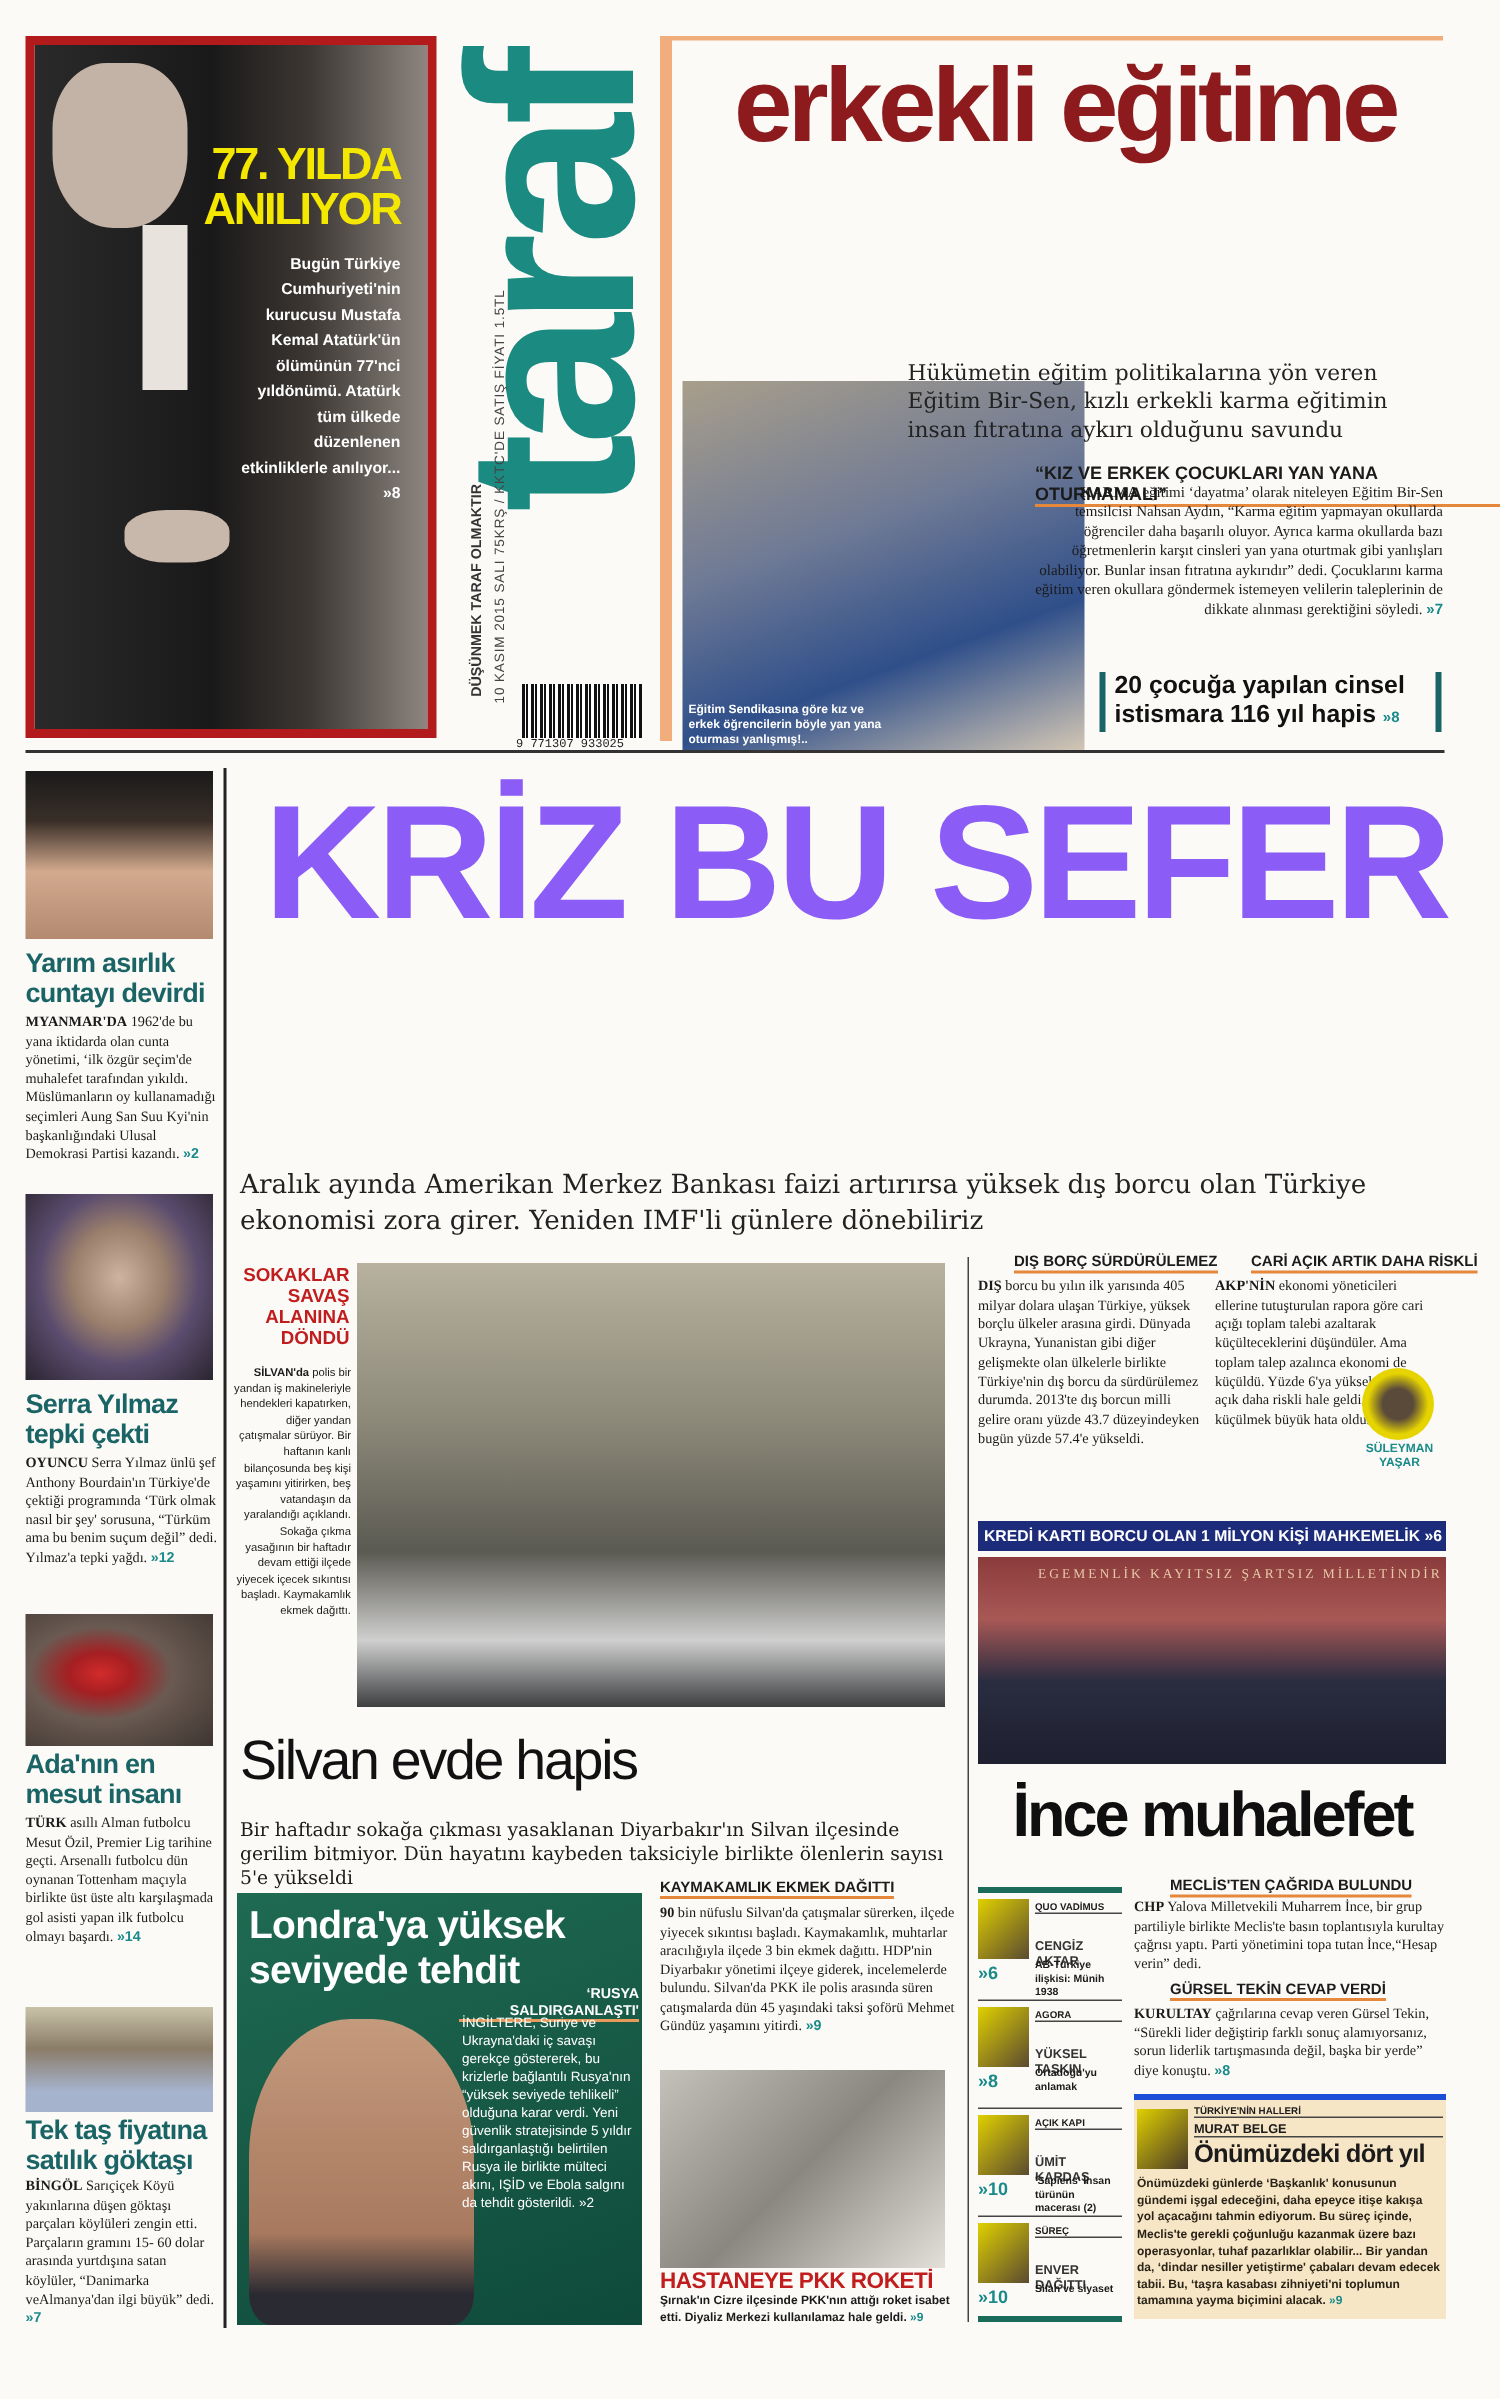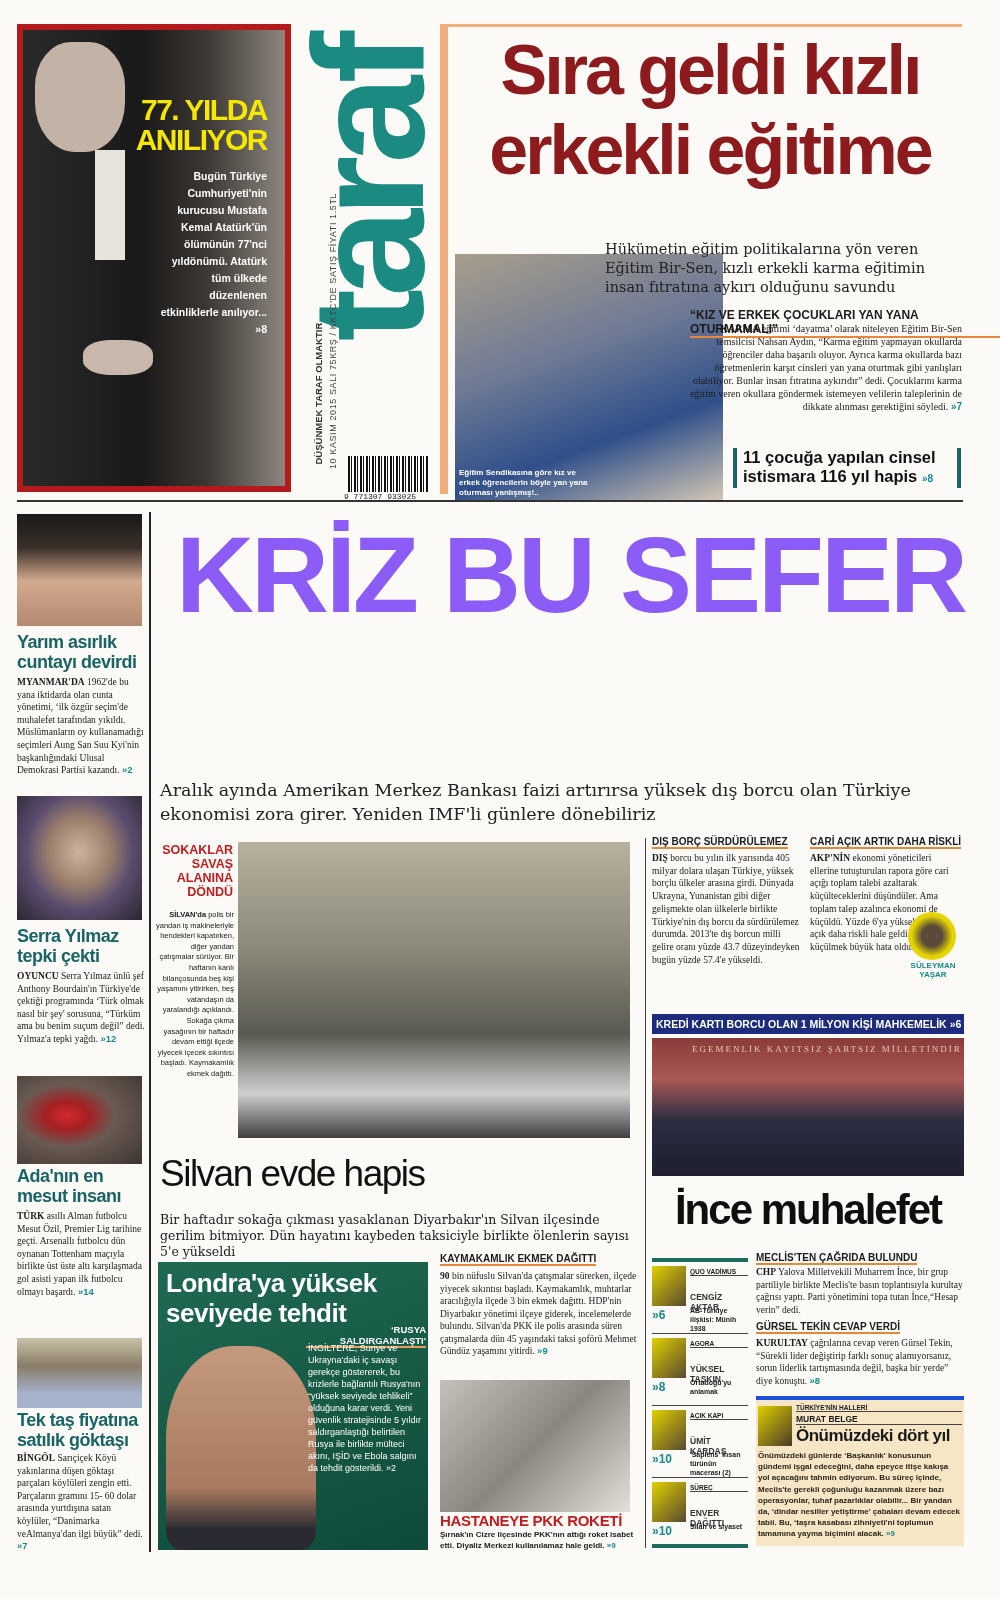--- a/index.html
+++ b/index.html
@@ -64,21 +64,21 @@
   #londra .b { position: absolute; left: 150px; top: 80px; width: 116px; color: #fff; font-family: "Liberation Sans", sans-serif; font-size: 9px; line-height: 12px; }
 
   
   #kay-kick { left: 440px; top: 1253px; font-family: "Liberation Sans", sans-serif; font-weight: bold; font-size: 10px; border-bottom: 2px solid #e5883b; }
   #kay-body { left: 440px; top: 1270px; width: 200px; font-size: 9.5px; line-height: 12.5px; }
   #hospital { left: 440px; top: 1380px; width: 190px; height: 132px; background: linear-gradient(135deg, #c3c1ba, #898780 50%, #e2e0d8); }
   #hosp-head { left: 440px; top: 1515px; width: 200px; font-family: "Liberation Sans", sans-serif; font-size: 8px; line-height: 11px; font-weight: bold; }
   #hosp-head .big { color: #c11d1e; font-size: 15px; letter-spacing: -0.3px; }
 
   
-  .col-kick { position: absolute; font-family: "Liberation Sans", sans-serif; font-weight: bold; font-size: 10px; border-bottom: 2px solid #e5883b; }
+  .col-kick { position: absolute; font-family: "Liberation Sans", sans-serif; font-weight: bold; font-size: 10px; border-bottom: 2px solid #e5883b; margin-left: 24px; }
   .col-body { position: absolute; font-size: 9.5px; line-height: 12.7px; }
   #yasar-photo { left: 908px; top: 912px; width: 48px; height: 48px; border-radius: 50%; background: radial-gradient(circle, #5a4a3a 30%, #e6d400 60%); }
   #yasar-name { left: 905px; top: 961px; width: 56px; text-align: center; color: #1a8a8a; font-family: "Liberation Sans", sans-serif; font-weight: bold; font-size: 8px; line-height: 9px; }
   #col-rule { left: 645px; top: 838px; width: 1px; height: 710px; background: #444; }
 
   #kredi-bar { left: 652px; top: 1014px; width: 312px; height: 20px; background: #1d2c7a; color: #fff; font-family: "Liberation Sans", sans-serif; font-weight: bold; font-size: 10.5px; line-height: 20px; padding-left: 4px; }
   #ince-photo { left: 652px; top: 1038px; width: 312px; height: 138px; background: linear-gradient(180deg, #8c3b3c 0%, #a85855 30%, #2a2c40 60%, #1e2030 100%); }
   #ince-photo .cap { position: absolute; left: 40px; top: 6px; color: #e6c9a8; font-size: 9px; letter-spacing: 2px; }
   #ince-head { left: 652px; top: 1180px; width: 312px; font-family: "Liberation Sans", sans-serif; font-weight: bold; font-size: 42px; line-height: 60px; letter-spacing: -2px; color: #0f0f0f; text-align: center; }
 
@@ -124,34 +124,33 @@
 <div id="masthead" class="abs">
   <div id="logo">taraf</div>
   <div id="slogan">DÜŞÜNMEK TARAF OLMAKTIR</div>
   <div id="dateline">10 KASIM 2015 SALI 75KRŞ / KKTC'DE SATIŞ FİYATI 1.5TL</div>
   <div id="barcode"></div>
   <div id="barcode-num">9 771307 933025</div>
 </div>
 
 <div id="edu-frame" class="abs"></div>
 <div id="edu-head" class="abs">
-  <div>Sıra geldi kızlı</div>
   <div>erkekli eğitime</div>
 </div>
 <div id="edu-photo" class="abs">
   <div id="edu-caption">Eğitim Sendikasına göre kız ve erkek öğrencilerin böyle yan yana oturması yanlışmış!..</div>
 </div>
 <div id="edu-deck" class="abs">Hükümetin eğitim politikalarına yön veren Eğitim Bir-Sen, kızlı erkekli karma eğitimin insan fıtratına aykırı olduğunu savundu</div>
 <div id="edu-kicker" class="abs">“KIZ VE ERKEK ÇOCUKLARI YAN YANA OTURMAMALI”</div>
 <div id="edu-body" class="abs">
   <b>KARMA</b><span> eğitimi ‘dayatma’ olarak niteleyen Eğitim Bir-Sen temsilcisi Nahsan Aydın, “Karma eğitim yapmayan okullarda öğrenciler daha başarılı oluyor. Ayrıca karma okullarda bazı öğretmenlerin karşıt cinsleri yan yana oturtmak gibi yanlışları olabiliyor. Bunlar insan fıtratına aykırıdır” dedi. Çocuklarını karma eğitim veren okullara göndermek istemeyen velilerin taleplerinin de dikkate alınması gerektiğini söyledi.</span>
   <span class="ref">»7</span>
 </div>
 <div id="abuse-box" class="abs">
-  <div class="t">11 çocuğa yapılan cinsel</div>
+  <div class="t">20 çocuğa yapılan cinsel</div>
   <div class="t"><span>istismara 116 yıl hapis</span> <span class="ref" style="font-size:10px">»8</span></div>
 </div>
 
 <div id="hr1" class="abs"></div>
 
 <div class="side-photo photo abs" style="top:514px;height:112px;background:linear-gradient(180deg,#1a1a1a 0%,#3a2f28 30%,#d3aa8e 60%,#b38a70 100%);"></div>
 <div class="side-head" style="top:632px;">Yarım asırlık cuntayı devirdi</div>
 <div class="side-body" style="top:676px;"><b>MYANMAR'DA</b><span> 1962'de bu yana iktidarda olan cunta yönetimi, ‘ilk özgür seçim'de muhalefet tarafından yıkıldı. Müslümanların oy kullanamadığı seçimleri Aung San Suu Kyi'nin başkanlığındaki Ulusal Demokrasi Partisi kazandı.</span> <span class="ref">»2</span></div>
 
 <div class="side-photo abs" style="top:796px;height:124px;background:radial-gradient(ellipse at 50% 45%,#cdb3a0 0%,#9a7f6c 35%,#5b4c6e 60%,#2a2530 100%);"></div>

